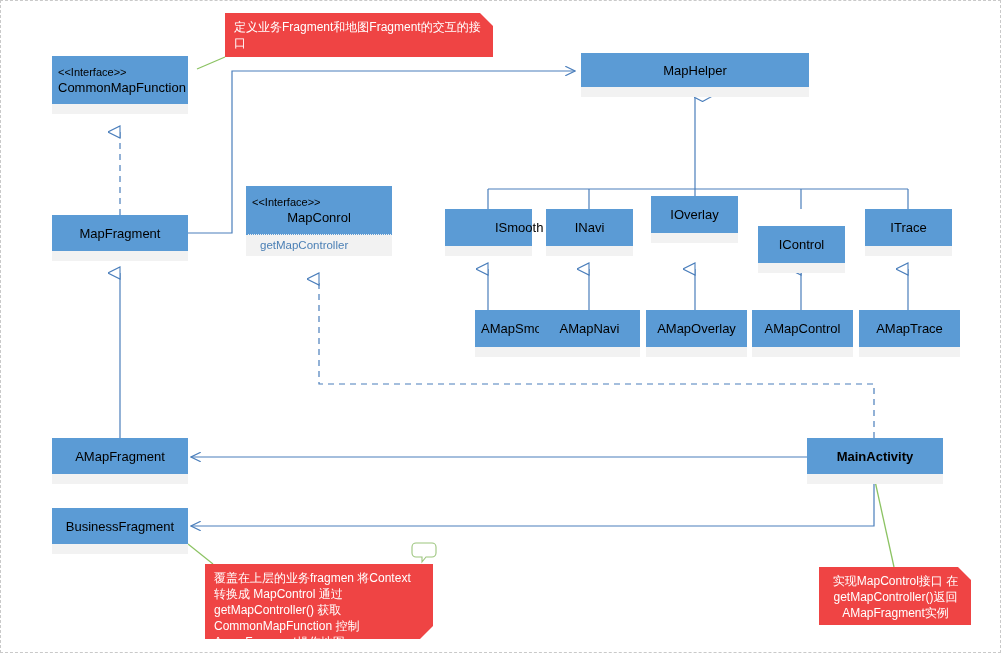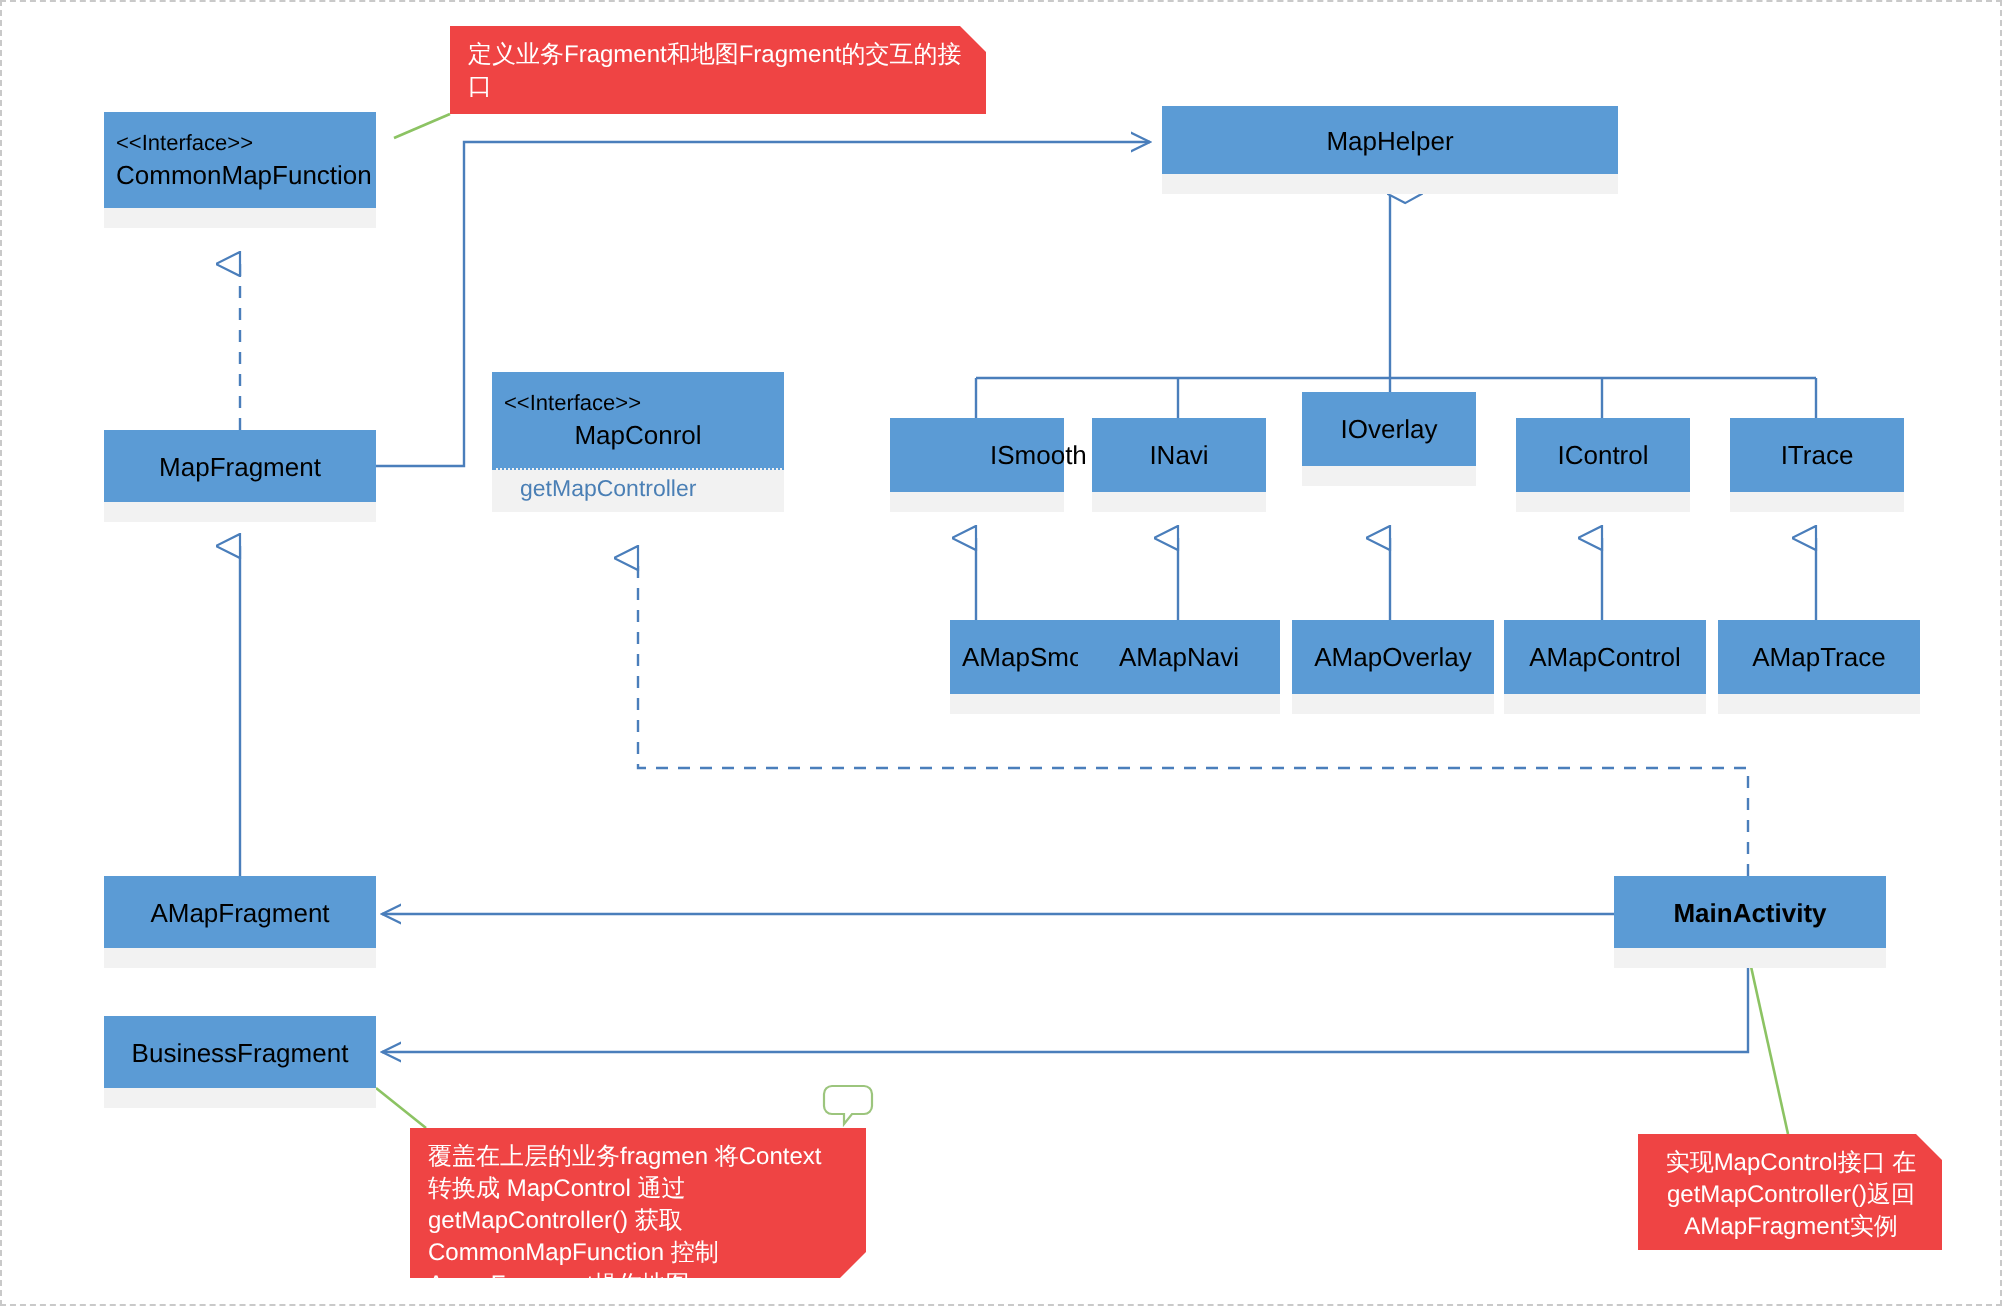--- a/index.html
+++ b/index.html
@@ -231,21 +231,21 @@
   </div>
 
   <div class="uml" style="left:650px; top:195px; width:87px;">
     <div class="hdr" style="height:37px;">
       <div class="nm">IOverlay</div>
     </div>
     <div class="foot"></div>
   </div>
 
   <div class="uml" style="left:757px; top:208px; width:87px;">
-    <div class="hdr" style="height:37px;">
+    <div class="hdr" style="height:37px;margin-top:17px;">
       <div class="nm">IControl</div>
     </div>
     <div class="foot"></div>
   </div>
 
   <div class="uml" style="left:864px; top:208px; width:87px;">
     <div class="hdr" style="height:37px;">
       <div class="nm">ITrace</div>
     </div>
     <div class="foot"></div>

